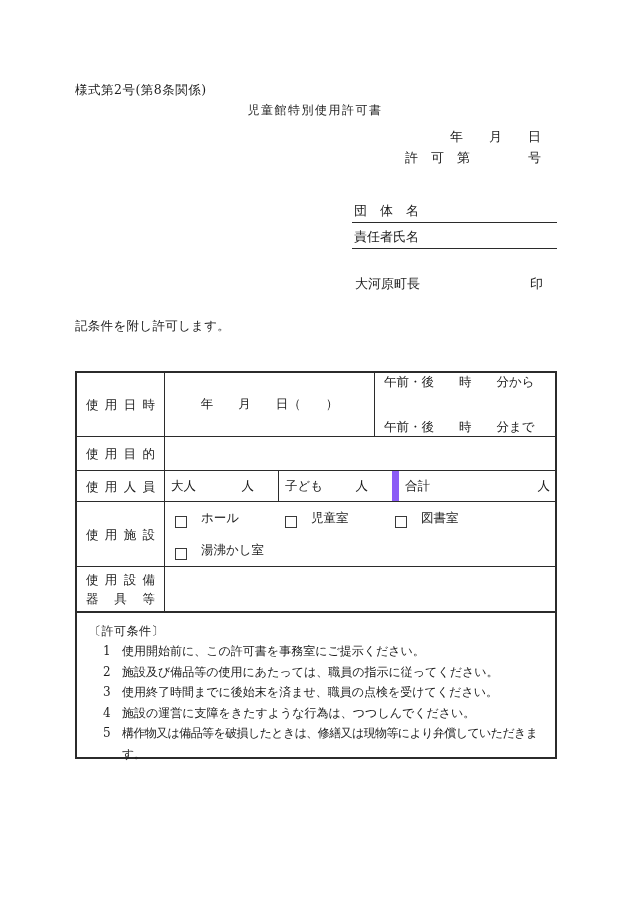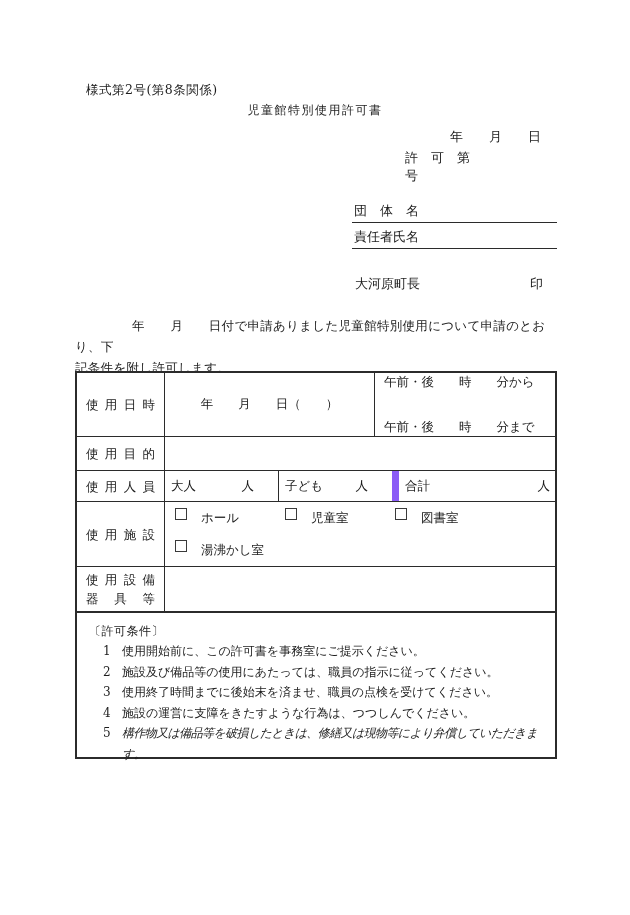--- a/index.html
+++ b/index.html
@@ -6,24 +6,24 @@
   .page{
     position:relative;
     width:630px;height:915px;
     margin:0 auto;
     background:#ffffff;
     font-family:"DejaVu Serif","Liberation Serif",serif;
     color:#1c1c1c;
     overflow:hidden;
   }
   .abs{position:absolute;}
-  .form-number{left:86px;top:82px;font-size:12.5px;letter-spacing:0.5px;}
+  .form-number{left:75px;top:82px;font-size:12.5px;letter-spacing:0.5px;}
   .title{left:0;right:0;top:102px;text-align:center;font-size:12px;letter-spacing:1.5px;}
   .date-line{left:450px;top:128px;font-size:13px;}
-  .permit-line{left:405px;top:149px;width:136px;display:flex;justify-content:space-between;font-size:13px;flex-direction:column;}
+  .permit-line{left:405px;top:149px;width:136px;display:flex;justify-content:space-between;font-size:13px;}
   .ufield{left:352px;height:20px;width:203px;border-bottom:1px solid #2b2b2b;font-size:13px;padding-left:2px;}
   .org-field{top:202px;}
   .resp-field{top:228px;}
   .mayor-line{left:355px;top:275px;width:188px;display:flex;justify-content:space-between;font-size:13px;}
   .body-par{left:75px;top:315px;width:484px;font-size:12.5px;line-height:21px;letter-spacing:0.3px;}
   .body-par .l1{text-indent:57px;}
 
   
   .formbox{
     left:75px;top:371px;width:482px;
@@ -50,33 +50,33 @@
   }
   .t-cell{box-sizing:border-box;display:flex;align-items:center;font-size:12.5px;}
   .c-date{width:210px;border-right:1px solid #2b2b2b;justify-content:center;}
   .c-time{flex:1;flex-direction:column;align-items:flex-start;justify-content:center;gap:27px;padding-left:9px;line-height:18px;}
   .c-wide{flex:1;}
   .c-adult{width:114px;border-right:1px solid #2b2b2b;justify-content:space-between;padding:0 24px 0 6px;gap:44px;}
   .c-child{width:120px;border-right:7px solid #8b5cf6;justify-content:space-between;padding:0 24px 0 6px;}
   .c-total{flex:1;justify-content:space-between;padding:0 5px 0 6px;}
   .c-fac{flex:1;flex-direction:column;align-items:stretch;justify-content:center;gap:12px;padding-left:10px;}
   .fac-line{display:flex;line-height:20px;}
-  .fac-item{display:flex;align-items:flex-start;}
+  .fac-item{display:flex;align-items:flex-end;}
   .fac-item.w1{width:110px;}
   .checkbox{
     width:10px;height:10px;flex:none;
     border:1px solid #3a3a3a;background:#fff;
     margin-right:14px;
   }
   
   .conditions{height:144px;box-sizing:border-box;padding:9px 10px 0 12px;font-size:12px;}
   .cond-head{line-height:19px;letter-spacing:0.5px;}
   .cond-item{display:flex;line-height:20.5px;padding-left:14px;}
   .cond-no{width:19px;flex:none;}
-  .cond-item.tight .cond-text{letter-spacing:-0.6px;font-style:italic;}
+  .cond-item.tight .cond-text{letter-spacing:-0.6px;}
 </style>
 </head>
 <body>
 
 <div class="page">
 
   <div class="abs form-number">様式第2号(第8条関係)</div>
 
   <div class="abs title">児童館特別使用許可書</div>
 
@@ -94,21 +94,20 @@
   <div class="abs mayor-line">
     <span>大河原町長</span>
     <span>印</span>
   </div>
 
   <div class="abs ufield resp-field">
     <span>責任者氏名</span>
   </div>
 
   <div class="abs body-par">
-    <div class="l1">年　　月　　日付で申請ありました児童館特別使用について申請のとおり、下</div>
     <div>記条件を附し許可します。</div>
   </div>
 
   <div class="abs formbox">
 
     <div class="t-row r1">
       <div class="t-head">
         <div class="jlabel">使用日時</div>
       </div>
       <div class="t-cell c-date">年　　月　　日（　　）</div>

